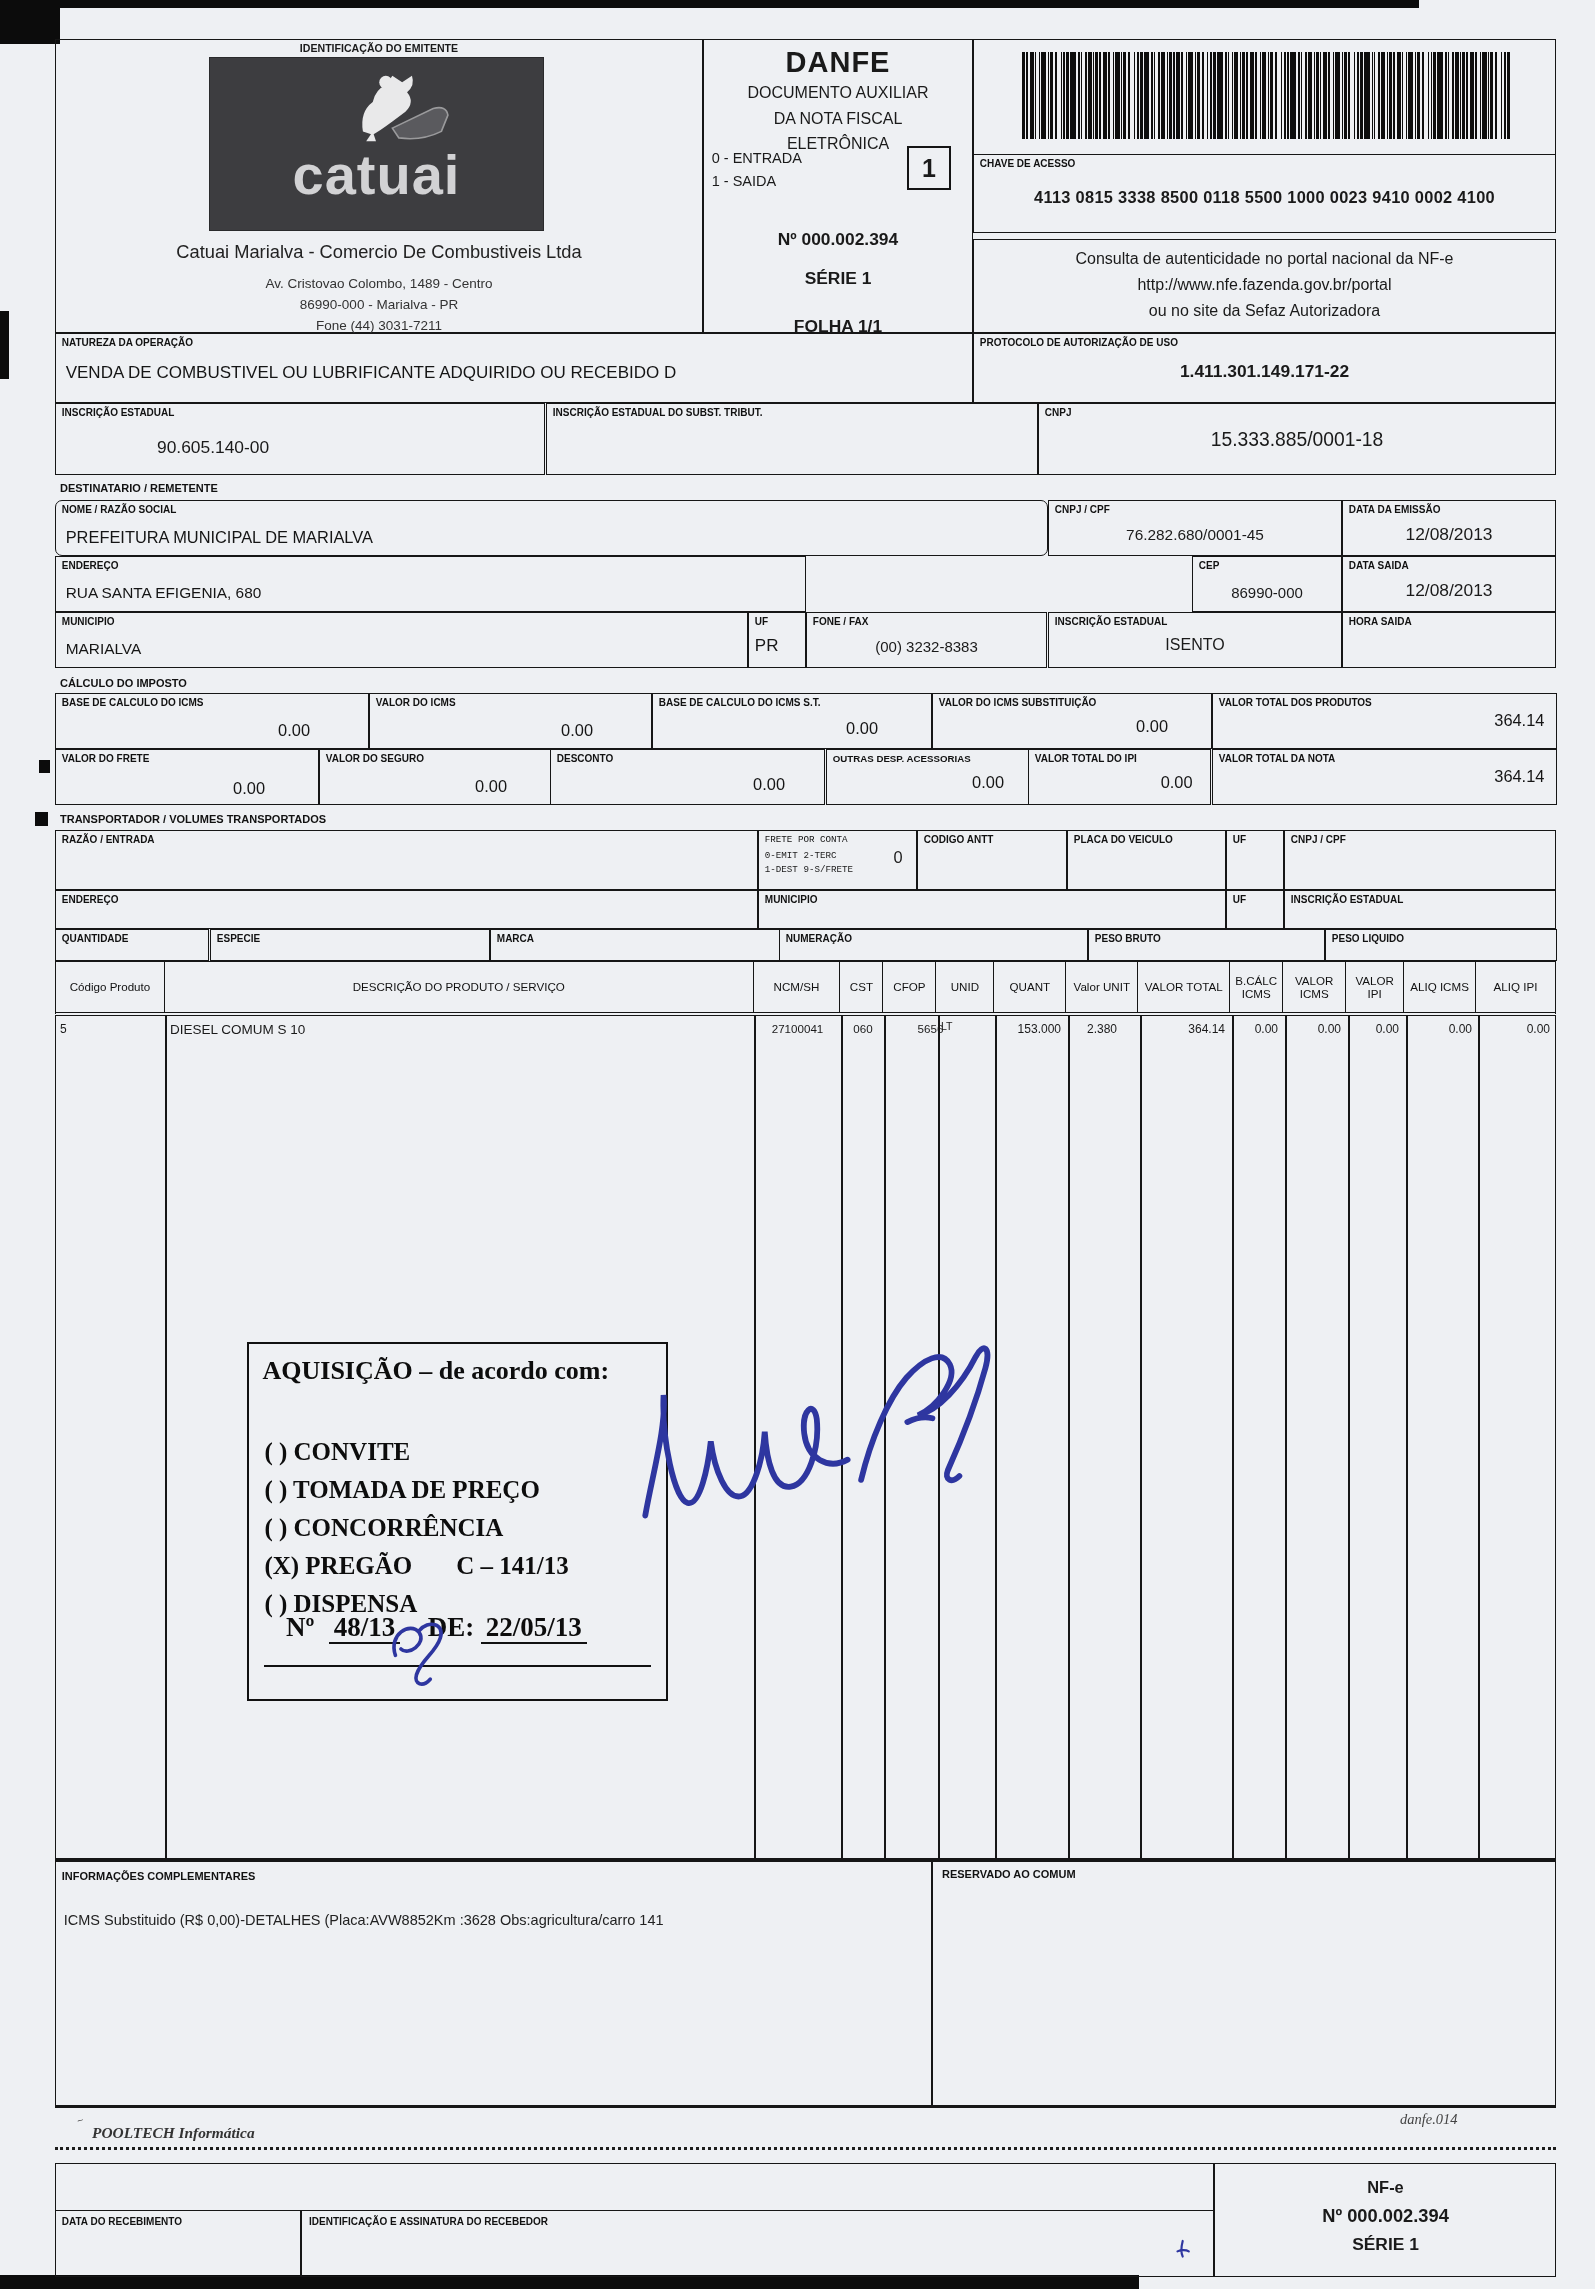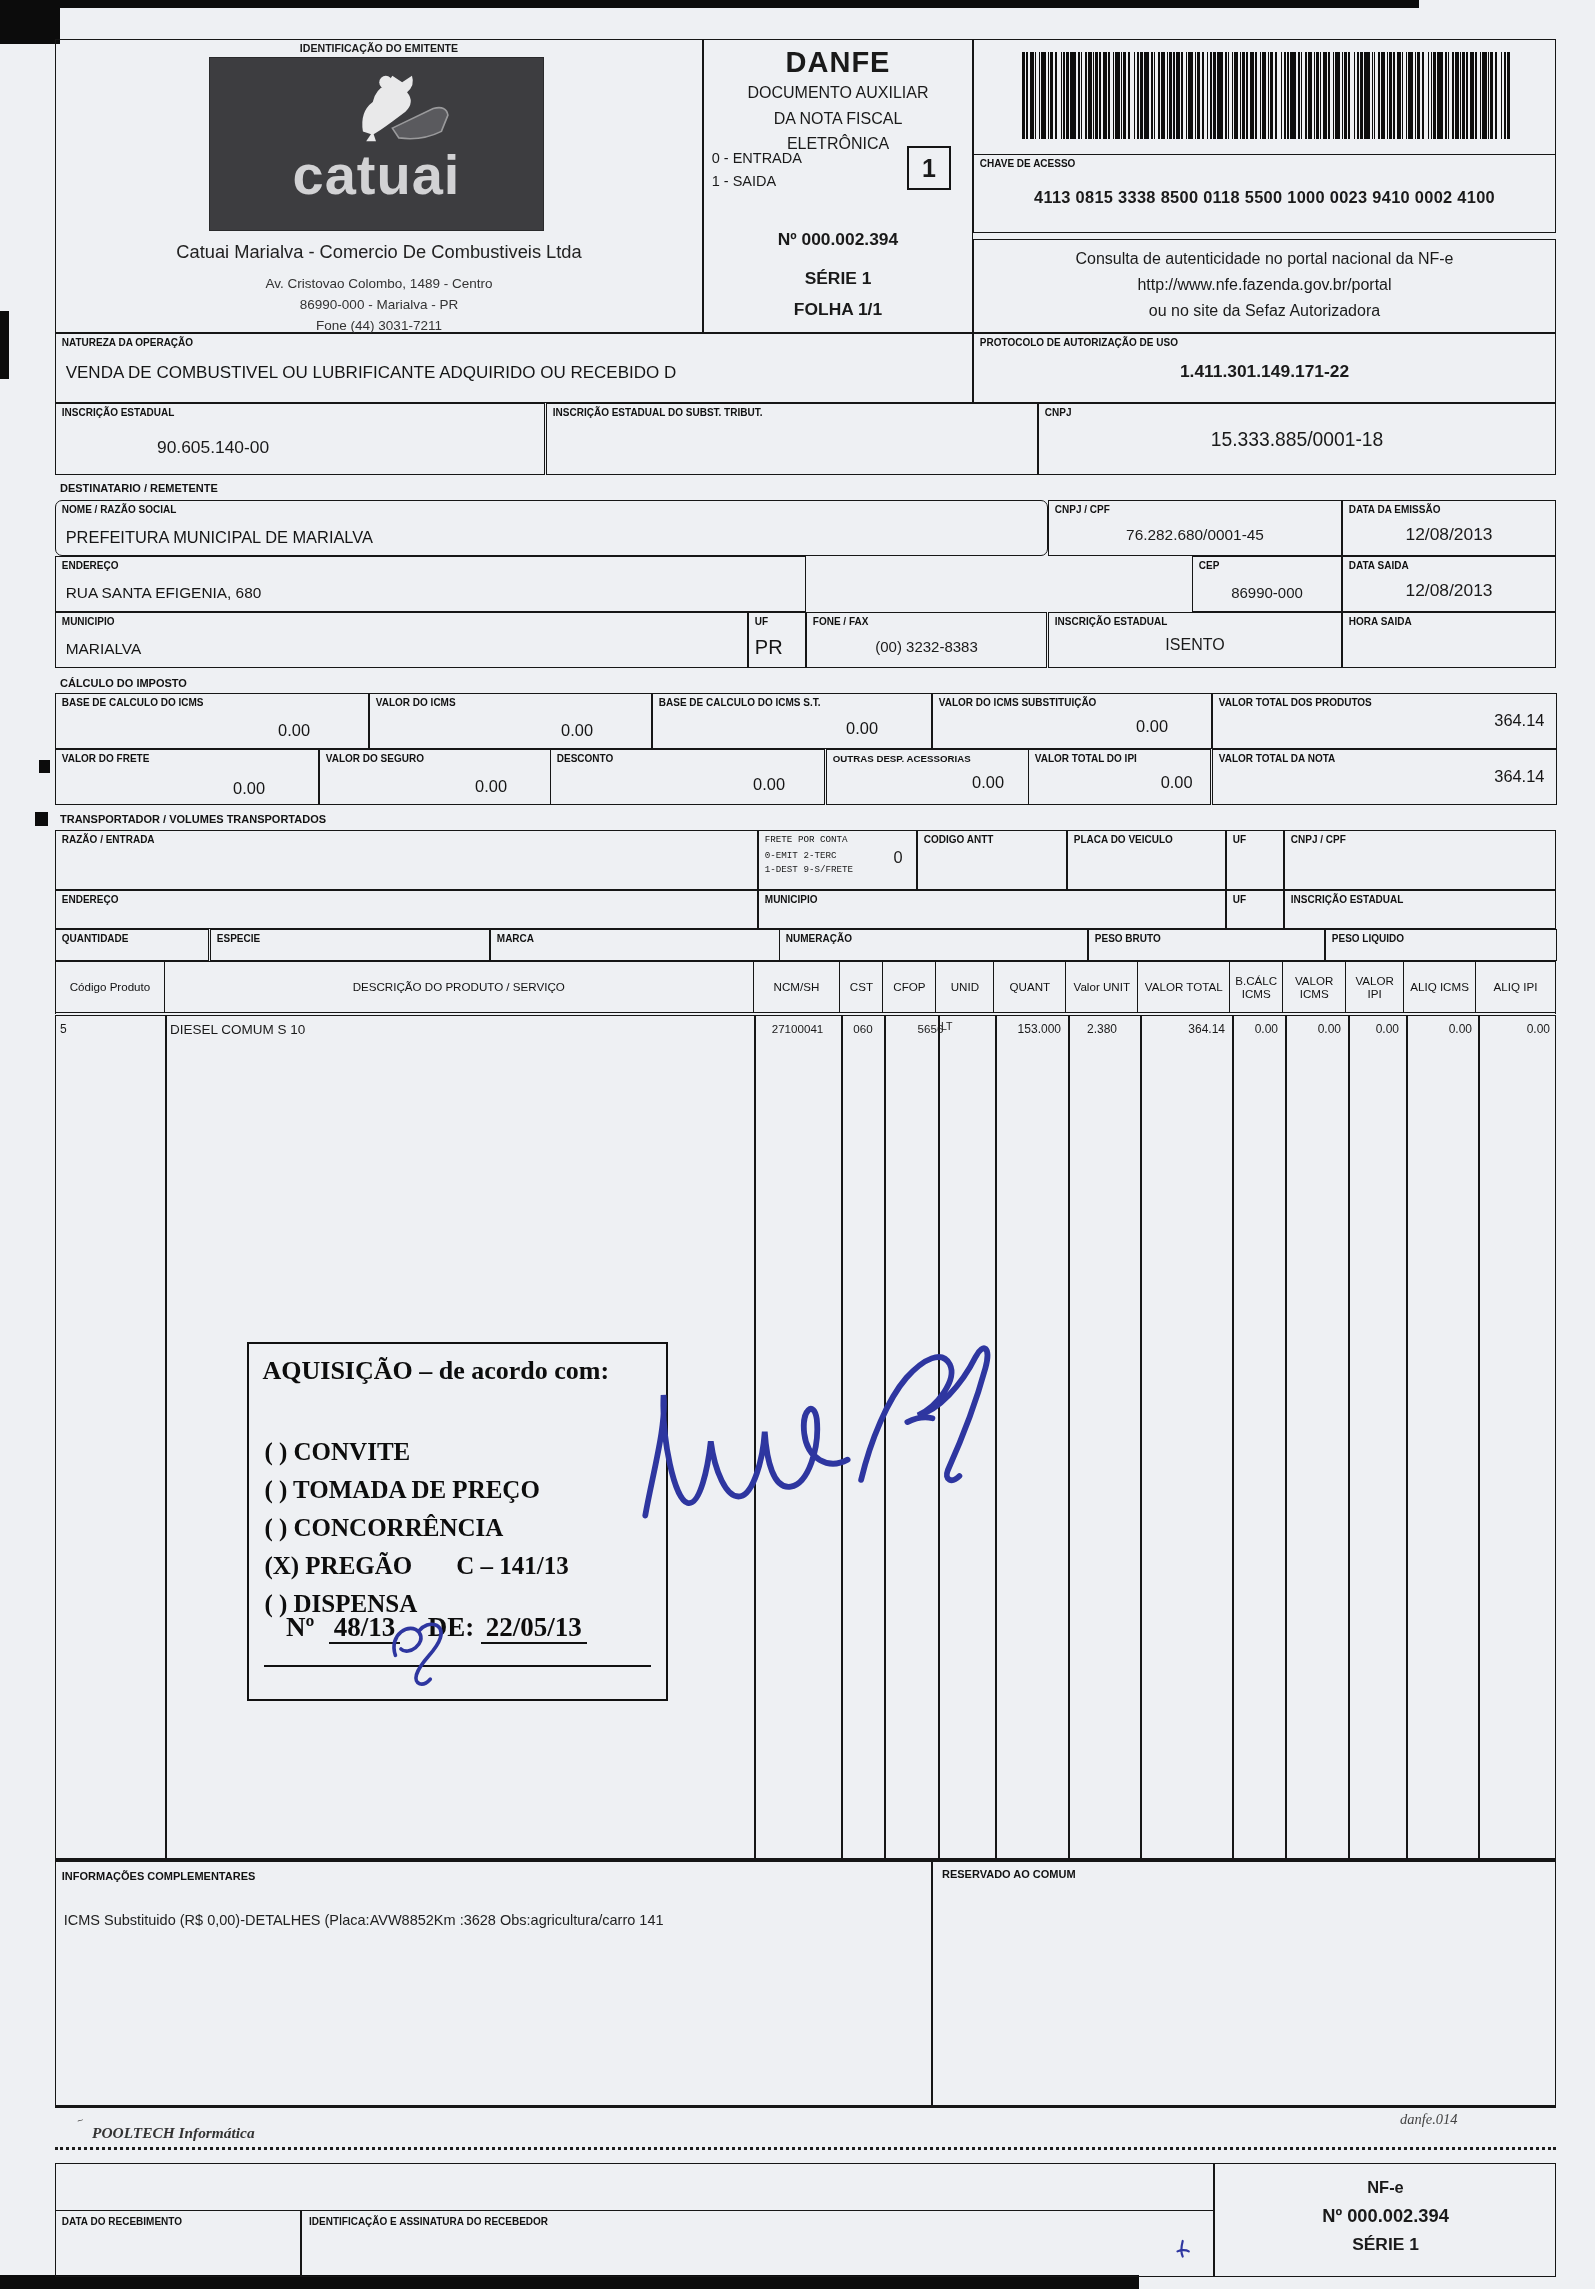--- a/index.html
+++ b/index.html
@@ -51,21 +51,21 @@
   <div class="box" style="left:703px;top:39px;width:270px;height:294px;">
     <div class="abs c" style="left:0;top:5.8px;width:100%;font-size:29px;font-weight:700;letter-spacing:1px;">DANFE</div>
     <div class="abs c" style="left:0;top:44px;width:100%;font-size:16px;">DOCUMENTO AUXILIAR</div>
     <div class="abs c" style="left:0;top:70px;width:100%;font-size:16px;">DA NOTA FISCAL</div>
     <div class="abs c" style="left:0;top:95px;width:100%;font-size:16px;">ELETRÔNICA</div>
     <div class="abs" style="left:7.7px;top:110px;font-size:14.5px;">0 - ENTRADA</div>
     <div class="abs" style="left:7.7px;top:133px;font-size:14.5px;">1 - SAIDA</div>
     <div class="abs c" style="left:203px;top:106px;width:44px;height:44px;border:2.9px solid #141414;box-sizing:border-box;font-size:25px;font-weight:700;line-height:41px;">1</div>
     <div class="abs c" style="left:0;top:189px;width:100%;font-size:17.4px;font-weight:700;">Nº 000.002.394</div>
     <div class="abs c" style="left:0;top:228px;width:100%;font-size:17.4px;font-weight:700;">SÉRIE 1</div>
-    <div class="abs c" style="left:0;top:259px;width:100%;font-size:17.4px;font-weight:700;">FOLHA 1/1</div>
+    <div class="abs c" style="left:0;top:276px;width:100%;font-size:17.4px;font-weight:700;">FOLHA 1/1</div>
   </div>
 
   <div class="box" style="left:973px;top:39px;width:583px;height:116px;">
     <div style="position:absolute;left:48px;top:11.6px;width:488px;height:87px;font-size:0;white-space:nowrap;overflow:hidden;"><span style="display: inline-block; height: 87px; vertical-align: top; width: 2.9px; background: rgb(13, 13, 13);"></span><span style="display: inline-block; height: 87px; vertical-align: top; width: 1px; background: transparent;"></span><span style="display: inline-block; height: 87px; vertical-align: top; width: 1.9px; background: rgb(13, 13, 13);"></span><span style="display: inline-block; height: 87px; vertical-align: top; width: 1.9px; background: transparent;"></span><span style="display: inline-block; height: 87px; vertical-align: top; width: 3.9px; background: rgb(13, 13, 13);"></span><span style="display: inline-block; height: 87px; vertical-align: top; width: 1px; background: transparent;"></span><span style="display: inline-block; height: 87px; vertical-align: top; width: 1.9px; background: rgb(13, 13, 13);"></span><span style="display: inline-block; height: 87px; vertical-align: top; width: 2.9px; background: transparent;"></span><span style="display: inline-block; height: 87px; vertical-align: top; width: 1px; background: rgb(13, 13, 13);"></span><span style="display: inline-block; height: 87px; vertical-align: top; width: 1px; background: transparent;"></span><span style="display: inline-block; height: 87px; vertical-align: top; width: 4.8px; background: rgb(13, 13, 13);"></span><span style="display: inline-block; height: 87px; vertical-align: top; width: 1.9px; background: transparent;"></span><span style="display: inline-block; height: 87px; vertical-align: top; width: 1px; background: rgb(13, 13, 13);"></span><span style="display: inline-block; height: 87px; vertical-align: top; width: 1px; background: transparent;"></span><span style="display: inline-block; height: 87px; vertical-align: top; width: 2.9px; background: rgb(13, 13, 13);"></span><span style="display: inline-block; height: 87px; vertical-align: top; width: 1.9px; background: transparent;"></span><span style="display: inline-block; height: 87px; vertical-align: top; width: 1.9px; background: rgb(13, 13, 13);"></span><span style="display: inline-block; height: 87px; vertical-align: top; width: 3.9px; background: transparent;"></span><span style="display: inline-block; height: 87px; vertical-align: top; width: 1px; background: rgb(13, 13, 13);"></span><span style="display: inline-block; height: 87px; vertical-align: top; width: 1.9px; background: transparent;"></span><span style="display: inline-block; height: 87px; vertical-align: top; width: 1.9px; background: rgb(13, 13, 13);"></span><span style="display: inline-block; height: 87px; vertical-align: top; width: 1px; background: transparent;"></span><span style="display: inline-block; height: 87px; vertical-align: top; width: 2.9px; background: rgb(13, 13, 13);"></span><span style="display: inline-block; height: 87px; vertical-align: top; width: 1px; background: transparent;"></span><span style="display: inline-block; height: 87px; vertical-align: top; width: 5.8px; background: rgb(13, 13, 13);"></span><span style="display: inline-block; height: 87px; vertical-align: top; width: 1.9px; background: transparent;"></span><span style="display: inline-block; height: 87px; vertical-align: top; width: 1.9px; background: rgb(13, 13, 13);"></span><span style="display: inline-block; height: 87px; vertical-align: top; width: 1px; background: transparent;"></span><span style="display: inline-block; height: 87px; vertical-align: top; width: 1px; background: rgb(13, 13, 13);"></span><span style="display: inline-block; height: 87px; vertical-align: top; width: 2.9px; background: transparent;"></span><span style="display: inline-block; height: 87px; vertical-align: top; width: 1.9px; background: rgb(13, 13, 13);"></span><span style="display: inline-block; height: 87px; vertical-align: top; width: 1px; background: transparent;"></span><span style="display: inline-block; height: 87px; vertical-align: top; width: 3.9px; background: rgb(13, 13, 13);"></span><span style="display: inline-block; height: 87px; vertical-align: top; width: 1.9px; background: transparent;"></span><span style="display: inline-block; height: 87px; vertical-align: top; width: 1px; background: rgb(13, 13, 13);"></span><span style="display: inline-block; height: 87px; vertical-align: top; width: 1px; background: transparent;"></span><span style="display: inline-block; height: 87px; vertical-align: top; width: 2.9px; background: rgb(13, 13, 13);"></span><span style="display: inline-block; height: 87px; vertical-align: top; width: 1px; background: transparent;"></span><span style="display: inline-block; height: 87px; vertical-align: top; width: 1.9px; background: rgb(13, 13, 13);"></span><span style="display: inline-block; height: 87px; vertical-align: top; width: 1.9px; background: transparent;"></span><span style="display: inline-block; height: 87px; vertical-align: top; width: 3.9px; background: rgb(13, 13, 13);"></span><span style="display: inline-block; height: 87px; vertical-align: top; width: 1px; background: transparent;"></span><span style="display: inline-block; height: 87px; vertical-align: top; width: 1.9px; background: rgb(13, 13, 13);"></span><span style="display: inline-block; height: 87px; vertical-align: top; width: 2.9px; background: transparent;"></span><span style="display: inline-block; height: 87px; vertical-align: top; width: 1px; background: rgb(13, 13, 13);"></span><span style="display: inline-block; height: 87px; vertical-align: top; width: 1px; background: transparent;"></span><span style="display: inline-block; height: 87px; vertical-align: top; width: 4.8px; background: rgb(13, 13, 13);"></span><span style="display: inline-block; height: 87px; vertical-align: top; width: 1.9px; background: transparent;"></span><span style="display: inline-block; height: 87px; vertical-align: top; width: 1px; background: rgb(13, 13, 13);"></span><span style="display: inline-block; height: 87px; vertical-align: top; width: 1px; background: transparent;"></span><span style="display: inline-block; height: 87px; vertical-align: top; width: 2.9px; background: rgb(13, 13, 13);"></span><span style="display: inline-block; height: 87px; vertical-align: top; width: 1.9px; background: transparent;"></span><span style="display: inline-block; height: 87px; vertical-align: top; width: 1.9px; background: rgb(13, 13, 13);"></span><span style="display: inline-block; height: 87px; vertical-align: top; width: 3.9px; background: transparent;"></span><span style="display: inline-block; height: 87px; vertical-align: top; width: 1px; background: rgb(13, 13, 13);"></span><span style="display: inline-block; height: 87px; vertical-align: top; width: 1.9px; background: transparent;"></span><span style="display: inline-block; height: 87px; vertical-align: top; width: 1.9px; background: rgb(13, 13, 13);"></span><span style="display: inline-block; height: 87px; vertical-align: top; width: 1px; background: transparent;"></span><span style="display: inline-block; height: 87px; vertical-align: top; width: 2.9px; background: rgb(13, 13, 13);"></span><span style="display: inline-block; height: 87px; vertical-align: top; width: 1px; background: transparent;"></span><span style="display: inline-block; height: 87px; vertical-align: top; width: 5.8px; background: rgb(13, 13, 13);"></span><span style="display: inline-block; height: 87px; vertical-align: top; width: 1.9px; background: transparent;"></span><span style="display: inline-block; height: 87px; vertical-align: top; width: 1.9px; background: rgb(13, 13, 13);"></span><span style="display: inline-block; height: 87px; vertical-align: top; width: 1px; background: transparent;"></span><span style="display: inline-block; height: 87px; vertical-align: top; width: 1px; background: rgb(13, 13, 13);"></span><span style="display: inline-block; height: 87px; vertical-align: top; width: 2.9px; background: transparent;"></span><span style="display: inline-block; height: 87px; vertical-align: top; width: 1.9px; background: rgb(13, 13, 13);"></span><span style="display: inline-block; height: 87px; vertical-align: top; width: 1px; background: transparent;"></span><span style="display: inline-block; height: 87px; vertical-align: top; width: 3.9px; background: rgb(13, 13, 13);"></span><span style="display: inline-block; height: 87px; vertical-align: top; width: 1.9px; background: transparent;"></span><span style="display: inline-block; height: 87px; vertical-align: top; width: 1px; background: rgb(13, 13, 13);"></span><span style="display: inline-block; height: 87px; vertical-align: top; width: 1px; background: transparent;"></span><span style="display: inline-block; height: 87px; vertical-align: top; width: 2.9px; background: rgb(13, 13, 13);"></span><span style="display: inline-block; height: 87px; vertical-align: top; width: 1px; background: transparent;"></span><span style="display: inline-block; height: 87px; vertical-align: top; width: 1.9px; background: rgb(13, 13, 13);"></span><span style="display: inline-block; height: 87px; vertical-align: top; width: 1.9px; background: transparent;"></span><span style="display: inline-block; height: 87px; vertical-align: top; width: 3.9px; background: rgb(13, 13, 13);"></span><span style="display: inline-block; height: 87px; vertical-align: top; width: 1px; background: transparent;"></span><span style="display: inline-block; height: 87px; vertical-align: top; width: 1.9px; background: rgb(13, 13, 13);"></span><span style="display: inline-block; height: 87px; vertical-align: top; width: 2.9px; background: transparent;"></span><span style="display: inline-block; height: 87px; vertical-align: top; width: 1px; background: rgb(13, 13, 13);"></span><span style="display: inline-block; height: 87px; vertical-align: top; width: 1px; background: transparent;"></span><span style="display: inline-block; height: 87px; vertical-align: top; width: 4.8px; background: rgb(13, 13, 13);"></span><span style="display: inline-block; height: 87px; vertical-align: top; width: 1.9px; background: transparent;"></span><span style="display: inline-block; height: 87px; vertical-align: top; width: 1px; background: rgb(13, 13, 13);"></span><span style="display: inline-block; height: 87px; vertical-align: top; width: 1px; background: transparent;"></span><span style="display: inline-block; height: 87px; vertical-align: top; width: 2.9px; background: rgb(13, 13, 13);"></span><span style="display: inline-block; height: 87px; vertical-align: top; width: 1.9px; background: transparent;"></span><span style="display: inline-block; height: 87px; vertical-align: top; width: 1.9px; background: rgb(13, 13, 13);"></span><span style="display: inline-block; height: 87px; vertical-align: top; width: 3.9px; background: transparent;"></span><span style="display: inline-block; height: 87px; vertical-align: top; width: 1px; background: rgb(13, 13, 13);"></span><span style="display: inline-block; height: 87px; vertical-align: top; width: 1.9px; background: transparent;"></span><span style="display: inline-block; height: 87px; vertical-align: top; width: 1.9px; background: rgb(13, 13, 13);"></span><span style="display: inline-block; height: 87px; vertical-align: top; width: 1px; background: transparent;"></span><span style="display: inline-block; height: 87px; vertical-align: top; width: 2.9px; background: rgb(13, 13, 13);"></span><span style="display: inline-block; height: 87px; vertical-align: top; width: 1px; background: transparent;"></span><span style="display: inline-block; height: 87px; vertical-align: top; width: 5.8px; background: rgb(13, 13, 13);"></span><span style="display: inline-block; height: 87px; vertical-align: top; width: 1.9px; background: transparent;"></span><span style="display: inline-block; height: 87px; vertical-align: top; width: 1.9px; background: rgb(13, 13, 13);"></span><span style="display: inline-block; height: 87px; vertical-align: top; width: 1px; background: transparent;"></span><span style="display: inline-block; height: 87px; vertical-align: top; width: 1px; background: rgb(13, 13, 13);"></span><span style="display: inline-block; height: 87px; vertical-align: top; width: 2.9px; background: transparent;"></span><span style="display: inline-block; height: 87px; vertical-align: top; width: 1.9px; background: rgb(13, 13, 13);"></span><span style="display: inline-block; height: 87px; vertical-align: top; width: 1px; background: transparent;"></span><span style="display: inline-block; height: 87px; vertical-align: top; width: 3.9px; background: rgb(13, 13, 13);"></span><span style="display: inline-block; height: 87px; vertical-align: top; width: 1.9px; background: transparent;"></span><span style="display: inline-block; height: 87px; vertical-align: top; width: 1px; background: rgb(13, 13, 13);"></span><span style="display: inline-block; height: 87px; vertical-align: top; width: 1px; background: transparent;"></span><span style="display: inline-block; height: 87px; vertical-align: top; width: 2.9px; background: rgb(13, 13, 13);"></span><span style="display: inline-block; height: 87px; vertical-align: top; width: 1px; background: transparent;"></span><span style="display: inline-block; height: 87px; vertical-align: top; width: 1.9px; background: rgb(13, 13, 13);"></span><span style="display: inline-block; height: 87px; vertical-align: top; width: 1.9px; background: transparent;"></span><span style="display: inline-block; height: 87px; vertical-align: top; width: 3.9px; background: rgb(13, 13, 13);"></span><span style="display: inline-block; height: 87px; vertical-align: top; width: 1px; background: transparent;"></span><span style="display: inline-block; height: 87px; vertical-align: top; width: 1.9px; background: rgb(13, 13, 13);"></span><span style="display: inline-block; height: 87px; vertical-align: top; width: 2.9px; background: transparent;"></span><span style="display: inline-block; height: 87px; vertical-align: top; width: 1px; background: rgb(13, 13, 13);"></span><span style="display: inline-block; height: 87px; vertical-align: top; width: 1px; background: transparent;"></span><span style="display: inline-block; height: 87px; vertical-align: top; width: 4.8px; background: rgb(13, 13, 13);"></span><span style="display: inline-block; height: 87px; vertical-align: top; width: 1.9px; background: transparent;"></span><span style="display: inline-block; height: 87px; vertical-align: top; width: 1px; background: rgb(13, 13, 13);"></span><span style="display: inline-block; height: 87px; vertical-align: top; width: 1px; background: transparent;"></span><span style="display: inline-block; height: 87px; vertical-align: top; width: 2.9px; background: rgb(13, 13, 13);"></span><span style="display: inline-block; height: 87px; vertical-align: top; width: 1.9px; background: transparent;"></span><span style="display: inline-block; height: 87px; vertical-align: top; width: 1.9px; background: rgb(13, 13, 13);"></span><span style="display: inline-block; height: 87px; vertical-align: top; width: 3.9px; background: transparent;"></span><span style="display: inline-block; height: 87px; vertical-align: top; width: 1px; background: rgb(13, 13, 13);"></span><span style="display: inline-block; height: 87px; vertical-align: top; width: 1.9px; background: transparent;"></span><span style="display: inline-block; height: 87px; vertical-align: top; width: 1.9px; background: rgb(13, 13, 13);"></span><span style="display: inline-block; height: 87px; vertical-align: top; width: 1px; background: transparent;"></span><span style="display: inline-block; height: 87px; vertical-align: top; width: 2.9px; background: rgb(13, 13, 13);"></span><span style="display: inline-block; height: 87px; vertical-align: top; width: 1px; background: transparent;"></span><span style="display: inline-block; height: 87px; vertical-align: top; width: 5.8px; background: rgb(13, 13, 13);"></span><span style="display: inline-block; height: 87px; vertical-align: top; width: 1.9px; background: transparent;"></span><span style="display: inline-block; height: 87px; vertical-align: top; width: 1.9px; background: rgb(13, 13, 13);"></span><span style="display: inline-block; height: 87px; vertical-align: top; width: 1px; background: transparent;"></span><span style="display: inline-block; height: 87px; vertical-align: top; width: 1px; background: rgb(13, 13, 13);"></span><span style="display: inline-block; height: 87px; vertical-align: top; width: 2.9px; background: transparent;"></span><span style="display: inline-block; height: 87px; vertical-align: top; width: 1.9px; background: rgb(13, 13, 13);"></span><span style="display: inline-block; height: 87px; vertical-align: top; width: 1px; background: transparent;"></span><span style="display: inline-block; height: 87px; vertical-align: top; width: 3.9px; background: rgb(13, 13, 13);"></span><span style="display: inline-block; height: 87px; vertical-align: top; width: 1.9px; background: transparent;"></span><span style="display: inline-block; height: 87px; vertical-align: top; width: 1px; background: rgb(13, 13, 13);"></span><span style="display: inline-block; height: 87px; vertical-align: top; width: 1px; background: transparent;"></span><span style="display: inline-block; height: 87px; vertical-align: top; width: 2.9px; background: rgb(13, 13, 13);"></span><span style="display: inline-block; height: 87px; vertical-align: top; width: 1px; background: transparent;"></span><span style="display: inline-block; height: 87px; vertical-align: top; width: 1.9px; background: rgb(13, 13, 13);"></span><span style="display: inline-block; height: 87px; vertical-align: top; width: 1.9px; background: transparent;"></span><span style="display: inline-block; height: 87px; vertical-align: top; width: 3.9px; background: rgb(13, 13, 13);"></span><span style="display: inline-block; height: 87px; vertical-align: top; width: 1px; background: transparent;"></span><span style="display: inline-block; height: 87px; vertical-align: top; width: 1.9px; background: rgb(13, 13, 13);"></span><span style="display: inline-block; height: 87px; vertical-align: top; width: 2.9px; background: transparent;"></span><span style="display: inline-block; height: 87px; vertical-align: top; width: 1px; background: rgb(13, 13, 13);"></span><span style="display: inline-block; height: 87px; vertical-align: top; width: 1px; background: transparent;"></span><span style="display: inline-block; height: 87px; vertical-align: top; width: 4.8px; background: rgb(13, 13, 13);"></span><span style="display: inline-block; height: 87px; vertical-align: top; width: 1.9px; background: transparent;"></span><span style="display: inline-block; height: 87px; vertical-align: top; width: 1px; background: rgb(13, 13, 13);"></span><span style="display: inline-block; height: 87px; vertical-align: top; width: 1px; background: transparent;"></span><span style="display: inline-block; height: 87px; vertical-align: top; width: 2.9px; background: rgb(13, 13, 13);"></span><span style="display: inline-block; height: 87px; vertical-align: top; width: 1.9px; background: transparent;"></span><span style="display: inline-block; height: 87px; vertical-align: top; width: 1.9px; background: rgb(13, 13, 13);"></span><span style="display: inline-block; height: 87px; vertical-align: top; width: 3.9px; background: transparent;"></span><span style="display: inline-block; height: 87px; vertical-align: top; width: 1px; background: rgb(13, 13, 13);"></span><span style="display: inline-block; height: 87px; vertical-align: top; width: 1.9px; background: transparent;"></span><span style="display: inline-block; height: 87px; vertical-align: top; width: 1.9px; background: rgb(13, 13, 13);"></span><span style="display: inline-block; height: 87px; vertical-align: top; width: 1px; background: transparent;"></span><span style="display: inline-block; height: 87px; vertical-align: top; width: 2.9px; background: rgb(13, 13, 13);"></span><span style="display: inline-block; height: 87px; vertical-align: top; width: 1px; background: transparent;"></span><span style="display: inline-block; height: 87px; vertical-align: top; width: 5.8px; background: rgb(13, 13, 13);"></span><span style="display: inline-block; height: 87px; vertical-align: top; width: 1.9px; background: transparent;"></span><span style="display: inline-block; height: 87px; vertical-align: top; width: 1.9px; background: rgb(13, 13, 13);"></span><span style="display: inline-block; height: 87px; vertical-align: top; width: 1px; background: transparent;"></span><span style="display: inline-block; height: 87px; vertical-align: top; width: 1px; background: rgb(13, 13, 13);"></span><span style="display: inline-block; height: 87px; vertical-align: top; width: 2.9px; background: transparent;"></span><span style="display: inline-block; height: 87px; vertical-align: top; width: 1.9px; background: rgb(13, 13, 13);"></span><span style="display: inline-block; height: 87px; vertical-align: top; width: 1px; background: transparent;"></span><span style="display: inline-block; height: 87px; vertical-align: top; width: 3.9px; background: rgb(13, 13, 13);"></span><span style="display: inline-block; height: 87px; vertical-align: top; width: 1.9px; background: transparent;"></span><span style="display: inline-block; height: 87px; vertical-align: top; width: 1px; background: rgb(13, 13, 13);"></span><span style="display: inline-block; height: 87px; vertical-align: top; width: 1px; background: transparent;"></span><span style="display: inline-block; height: 87px; vertical-align: top; width: 2.9px; background: rgb(13, 13, 13);"></span><span style="display: inline-block; height: 87px; vertical-align: top; width: 1px; background: transparent;"></span><span style="display: inline-block; height: 87px; vertical-align: top; width: 1.9px; background: rgb(13, 13, 13);"></span><span style="display: inline-block; height: 87px; vertical-align: top; width: 1.9px; background: transparent;"></span><span style="display: inline-block; height: 87px; vertical-align: top; width: 3.9px; background: rgb(13, 13, 13);"></span><span style="display: inline-block; height: 87px; vertical-align: top; width: 1px; background: transparent;"></span><span style="display: inline-block; height: 87px; vertical-align: top; width: 1.9px; background: rgb(13, 13, 13);"></span><span style="display: inline-block; height: 87px; vertical-align: top; width: 2.9px; background: transparent;"></span><span style="display: inline-block; height: 87px; vertical-align: top; width: 1px; background: rgb(13, 13, 13);"></span><span style="display: inline-block; height: 87px; vertical-align: top; width: 1px; background: transparent;"></span><span style="display: inline-block; height: 87px; vertical-align: top; width: 4.8px; background: rgb(13, 13, 13);"></span><span style="display: inline-block; height: 87px; vertical-align: top; width: 1.9px; background: transparent;"></span><span style="display: inline-block; height: 87px; vertical-align: top; width: 1px; background: rgb(13, 13, 13);"></span><span style="display: inline-block; height: 87px; vertical-align: top; width: 1px; background: transparent;"></span><span style="display: inline-block; height: 87px; vertical-align: top; width: 2.9px; background: rgb(13, 13, 13);"></span><span style="display: inline-block; height: 87px; vertical-align: top; width: 1.9px; background: transparent;"></span><span style="display: inline-block; height: 87px; vertical-align: top; width: 1.9px; background: rgb(13, 13, 13);"></span><span style="display: inline-block; height: 87px; vertical-align: top; width: 3.9px; background: transparent;"></span><span style="display: inline-block; height: 87px; vertical-align: top; width: 1px; background: rgb(13, 13, 13);"></span><span style="display: inline-block; height: 87px; vertical-align: top; width: 1.9px; background: transparent;"></span><span style="display: inline-block; height: 87px; vertical-align: top; width: 1.9px; background: rgb(13, 13, 13);"></span><span style="display: inline-block; height: 87px; vertical-align: top; width: 1px; background: transparent;"></span><span style="display: inline-block; height: 87px; vertical-align: top; width: 2.9px; background: rgb(13, 13, 13);"></span><span style="display: inline-block; height: 87px; vertical-align: top; width: 1px; background: transparent;"></span><span style="display: inline-block; height: 87px; vertical-align: top; width: 5.8px; background: rgb(13, 13, 13);"></span><span style="display: inline-block; height: 87px; vertical-align: top; width: 1.9px; background: transparent;"></span><span style="display: inline-block; height: 87px; vertical-align: top; width: 1.9px; background: rgb(13, 13, 13);"></span><span style="display: inline-block; height: 87px; vertical-align: top; width: 1px; background: transparent;"></span><span style="display: inline-block; height: 87px; vertical-align: top; width: 1px; background: rgb(13, 13, 13);"></span><span style="display: inline-block; height: 87px; vertical-align: top; width: 2.9px; background: transparent;"></span><span style="display: inline-block; height: 87px; vertical-align: top; width: 1.9px; background: rgb(13, 13, 13);"></span><span style="display: inline-block; height: 87px; vertical-align: top; width: 1px; background: transparent;"></span><span style="display: inline-block; height: 87px; vertical-align: top; width: 3.9px; background: rgb(13, 13, 13);"></span><span style="display: inline-block; height: 87px; vertical-align: top; width: 1.9px; background: transparent;"></span><span style="display: inline-block; height: 87px; vertical-align: top; width: 1px; background: rgb(13, 13, 13);"></span><span style="display: inline-block; height: 87px; vertical-align: top; width: 1px; background: transparent;"></span><span style="display: inline-block; height: 87px; vertical-align: top; width: 2.9px; background: rgb(13, 13, 13);"></span><span style="display: inline-block; height: 87px; vertical-align: top; width: 1px; background: transparent;"></span><span style="display: inline-block; height: 87px; vertical-align: top; width: 1.9px; background: rgb(13, 13, 13);"></span><span style="display: inline-block; height: 87px; vertical-align: top; width: 1.9px; background: transparent;"></span><span style="display: inline-block; height: 87px; vertical-align: top; width: 3.9px; background: rgb(13, 13, 13);"></span><span style="display: inline-block; height: 87px; vertical-align: top; width: 1px; background: transparent;"></span><span style="display: inline-block; height: 87px; vertical-align: top; width: 1.9px; background: rgb(13, 13, 13);"></span><span style="display: inline-block; height: 87px; vertical-align: top; width: 2.9px; background: transparent;"></span><span style="display: inline-block; height: 87px; vertical-align: top; width: 1px; background: rgb(13, 13, 13);"></span><span style="display: inline-block; height: 87px; vertical-align: top; width: 1px; background: transparent;"></span><span style="display: inline-block; height: 87px; vertical-align: top; width: 4.8px; background: rgb(13, 13, 13);"></span><span style="display: inline-block; height: 87px; vertical-align: top; width: 1.9px; background: transparent;"></span><span style="display: inline-block; height: 87px; vertical-align: top; width: 1px; background: rgb(13, 13, 13);"></span><span style="display: inline-block; height: 87px; vertical-align: top; width: 1px; background: transparent;"></span><span style="display: inline-block; height: 87px; vertical-align: top; width: 2.9px; background: rgb(13, 13, 13);"></span><span style="display: inline-block; height: 87px; vertical-align: top; width: 1.9px; background: transparent;"></span><span style="display: inline-block; height: 87px; vertical-align: top; width: 1.9px; background: rgb(13, 13, 13);"></span><span style="display: inline-block; height: 87px; vertical-align: top; width: 3.9px; background: transparent;"></span><span style="display: inline-block; height: 87px; vertical-align: top; width: 1px; background: rgb(13, 13, 13);"></span><span style="display: inline-block; height: 87px; vertical-align: top; width: 1.9px; background: transparent;"></span><span style="display: inline-block; height: 87px; vertical-align: top; width: 1.9px; background: rgb(13, 13, 13);"></span><span style="display: inline-block; height: 87px; vertical-align: top; width: 1px; background: transparent;"></span><span style="display: inline-block; height: 87px; vertical-align: top; width: 2.9px; background: rgb(13, 13, 13);"></span></div>
   </div>
   <div class="box" style="left:973px;top:154px;width:583px;height:79px;">
     <span class="lbl">CHAVE DE ACESSO</span>
     <div class="abs c" style="left:0;top:33px;width:100%;font-size:16.4px;font-weight:700;letter-spacing:0.3px;">4113 0815 3338 8500 0118 5500 1000 0023 9410 0002 4100</div>
   </div>
   <div class="box" style="left:973px;top:239px;width:583px;height:94px;">
@@ -120,21 +120,21 @@
   <div class="box" style="left:1342px;top:556px;width:214px;height:56px;">
     <span class="lbl">DATA SAIDA</span>
     <div class="abs c" style="left:0;top:23px;width:100%;font-size:17.4px;">12/08/2013</div>
   </div>
   <div class="box" style="left:55px;top:612px;width:693px;height:56px;">
     <span class="lbl">MUNICIPIO</span>
     <span class="val" style="left:9.7px;top:27px;font-size:15.4px;">MARIALVA</span>
   </div>
   <div class="box" style="left:748px;top:612px;width:58px;height:56px;">
     <span class="lbl">UF</span>
-    <span class="val" style="left:5.8px;top:23px;font-size:20px;">PR</span>
+    <span class="val" style="left:5.8px;top:23px;font-size:17px;">PR</span>
   </div>
   <div class="box" style="left:806px;top:612px;width:241px;height:56px;">
     <span class="lbl">FONE / FAX</span>
     <div class="abs c" style="left:0;top:25px;width:100%;font-size:15px;">(00) 3232-8383</div>
   </div>
   <div class="box" style="left:1048px;top:612px;width:294px;height:56px;">
     <span class="lbl">INSCRIÇÃO ESTADUAL</span>
     <div class="abs c" style="left:0;top:23px;width:100%;font-size:16px;">ISENTO</div>
   </div>
   <div class="box" style="left:1342px;top:612px;width:214px;height:56px;">

